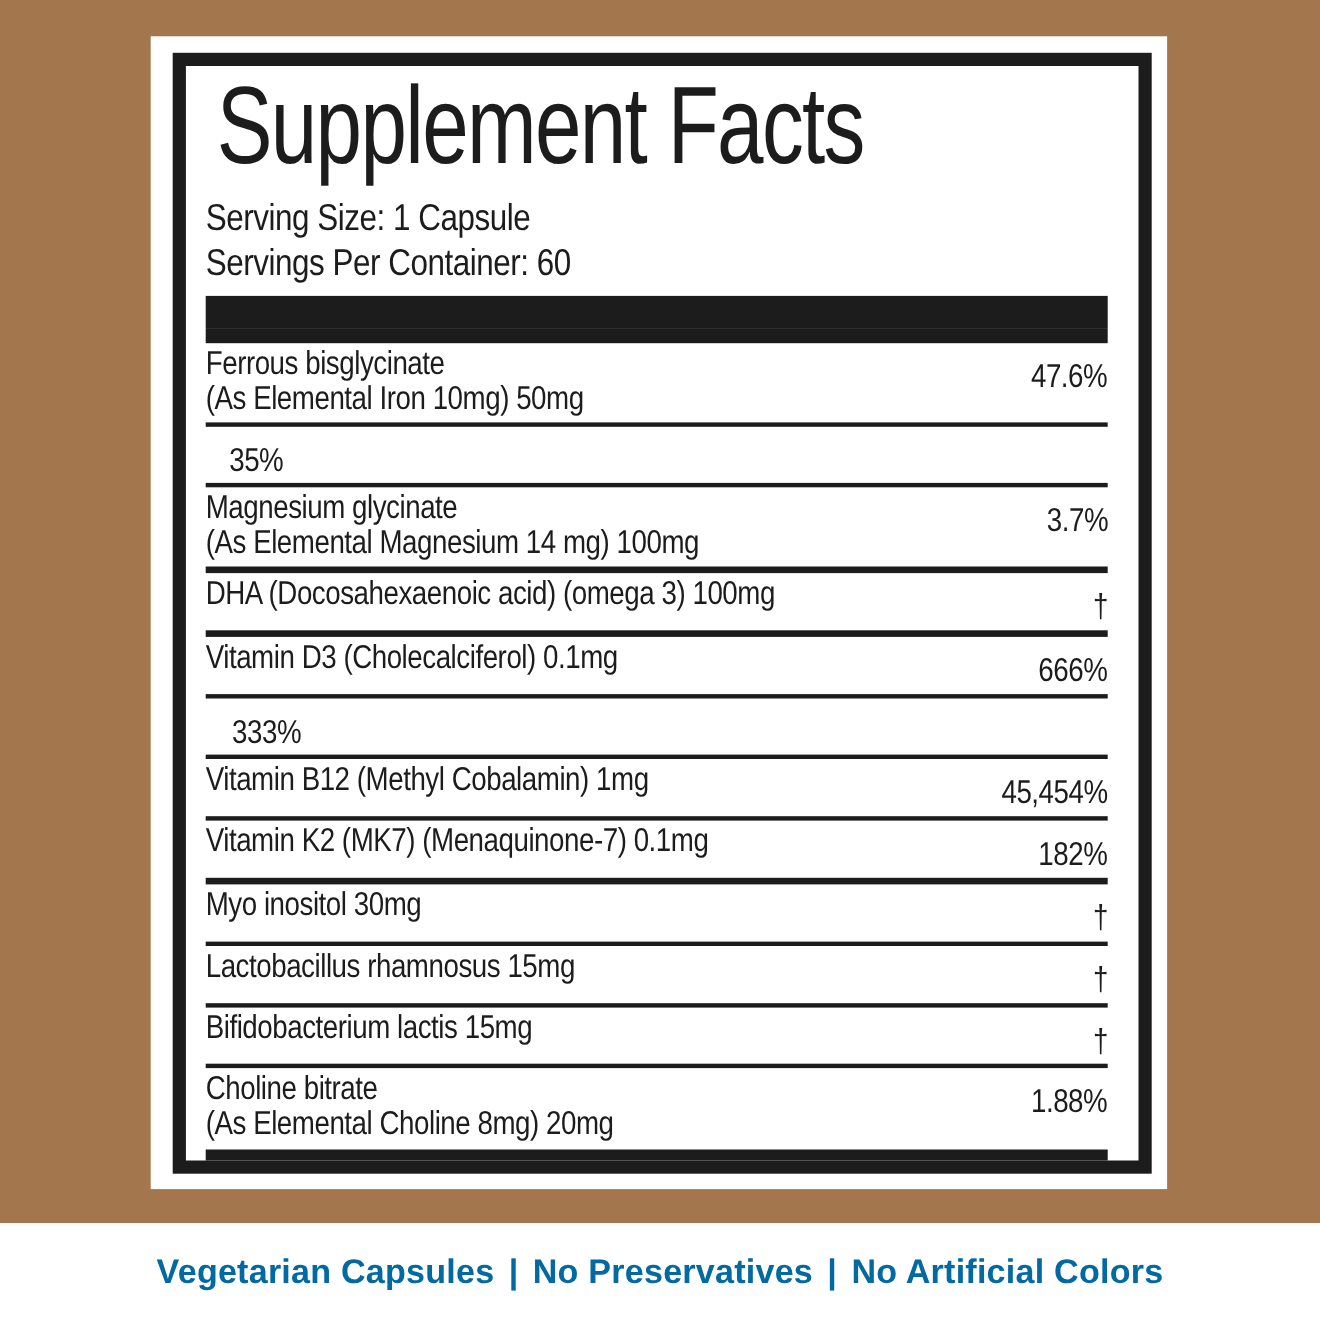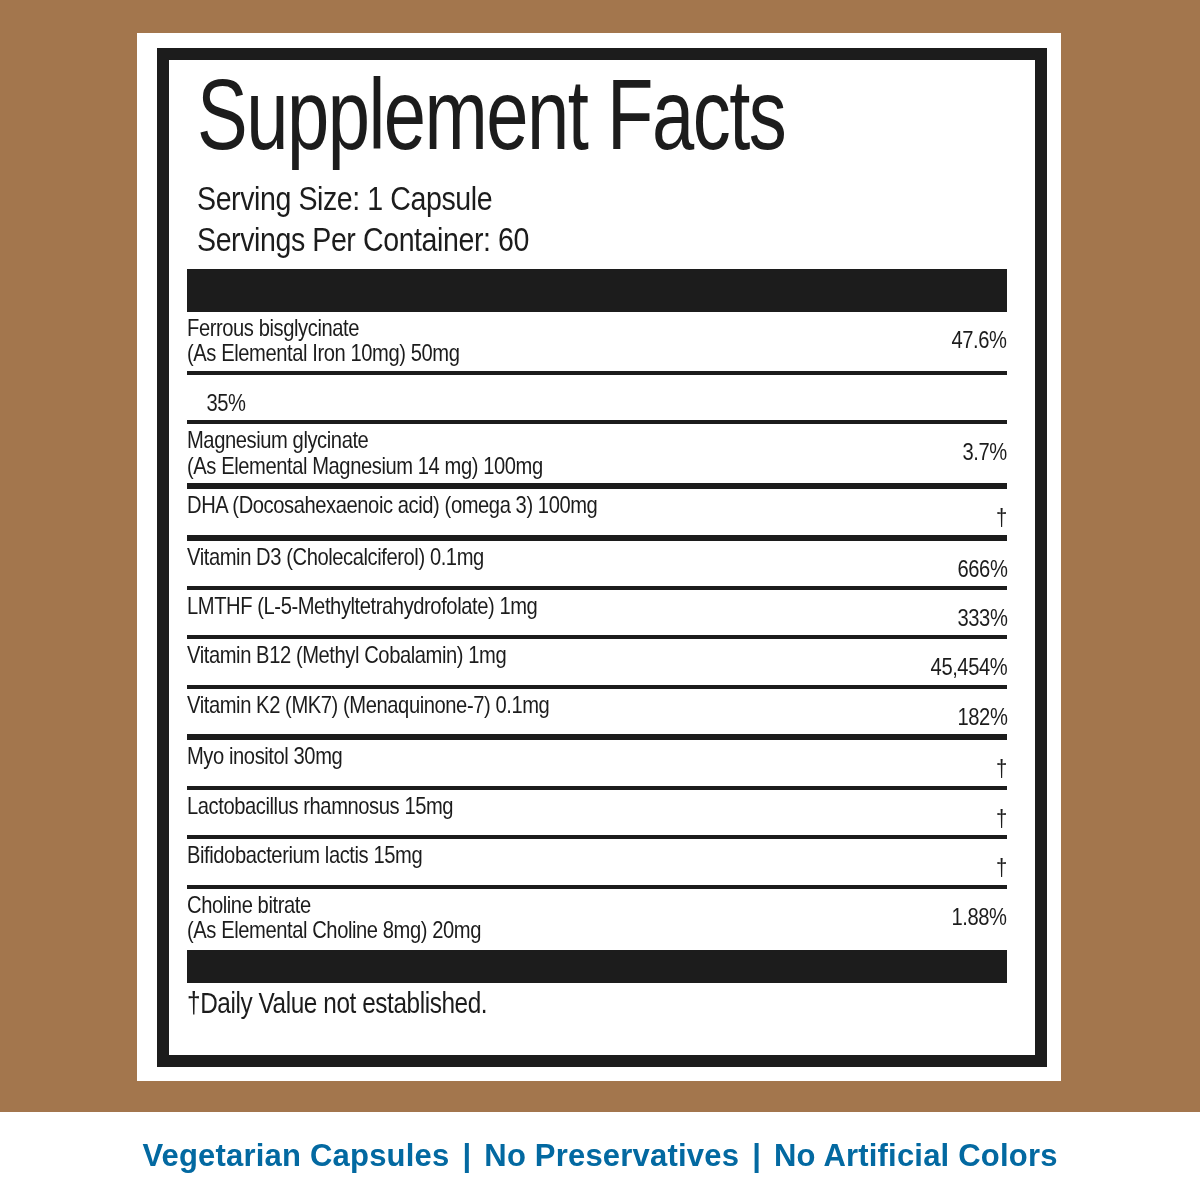--- a/index.html
+++ b/index.html
@@ -40,21 +40,20 @@
     font-weight: 400;
     letter-spacing: -2px;
     transform: scaleX(0.76);
     transform-origin: left center;
     white-space: nowrap;
     margin: 6px 0 18px 10px;
   }
   .serving-line {
     font-size: 34px;
     line-height: 1.22;
-    margin-left: 10px;
     letter-spacing: -0.5px;
   }
   .black-bar { background: #1c1c1c; width: 100%; }
   .bar-1 { height: 30px; margin-top: 8px; }
   .bar-2 { height: 13px; }
   .bar-3 { height: 33px; margin-top: 2px; }
 
   .col-header {
     display: flex;
     justify-content: space-between;
@@ -62,21 +61,21 @@
     font-size: 28px;
     padding: 3px 0 4px 0;
   }
 
   .fact-row {
     display: flex;
     justify-content: space-between;
     align-items: flex-start;
     border-bottom: 4px solid #1c1c1c;
     padding: 3px 0 5px 0;
-    font-size: 24px;
+    font-size: 30px;
     line-height: 1.06;
     letter-spacing: -0.5px;
   }
   .fact-row.thick { border-bottom-width: 6px; gap: 40px; }
   .fact-row.last { border-bottom: none; }
   .row-label { flex: 1 1 auto; min-width: 0; }
   .row-value { flex: 0 0 auto; padding-left: 12px; margin-top: 12px; }
 
   .footnotes {
     font-size: 29px;
@@ -149,23 +148,20 @@
     </div>
 
     <div class="fact-row">
       <div class="row-label">
         <div><span class="condL">Vitamin D3 (Cholecalciferol) 0.1mg</span></div>
       </div>
       <div class="row-value"><span class="condR">666%</span></div>
     </div>
 
     <div class="fact-row">
-      <div class="row-label">
-        <div><span class="condL">LMTHF (L-5-Methyltetrahydrofolate) 1mg</span></div>
-      </div>
       <div class="row-value"><span class="condR">333%</span></div>
     </div>
 
     <div class="fact-row">
       <div class="row-label">
         <div><span class="condL">Vitamin B12 (Methyl Cobalamin) 1mg</span></div>
       </div>
       <div class="row-value"><span class="condR">45,454%</span></div>
     </div>
 

